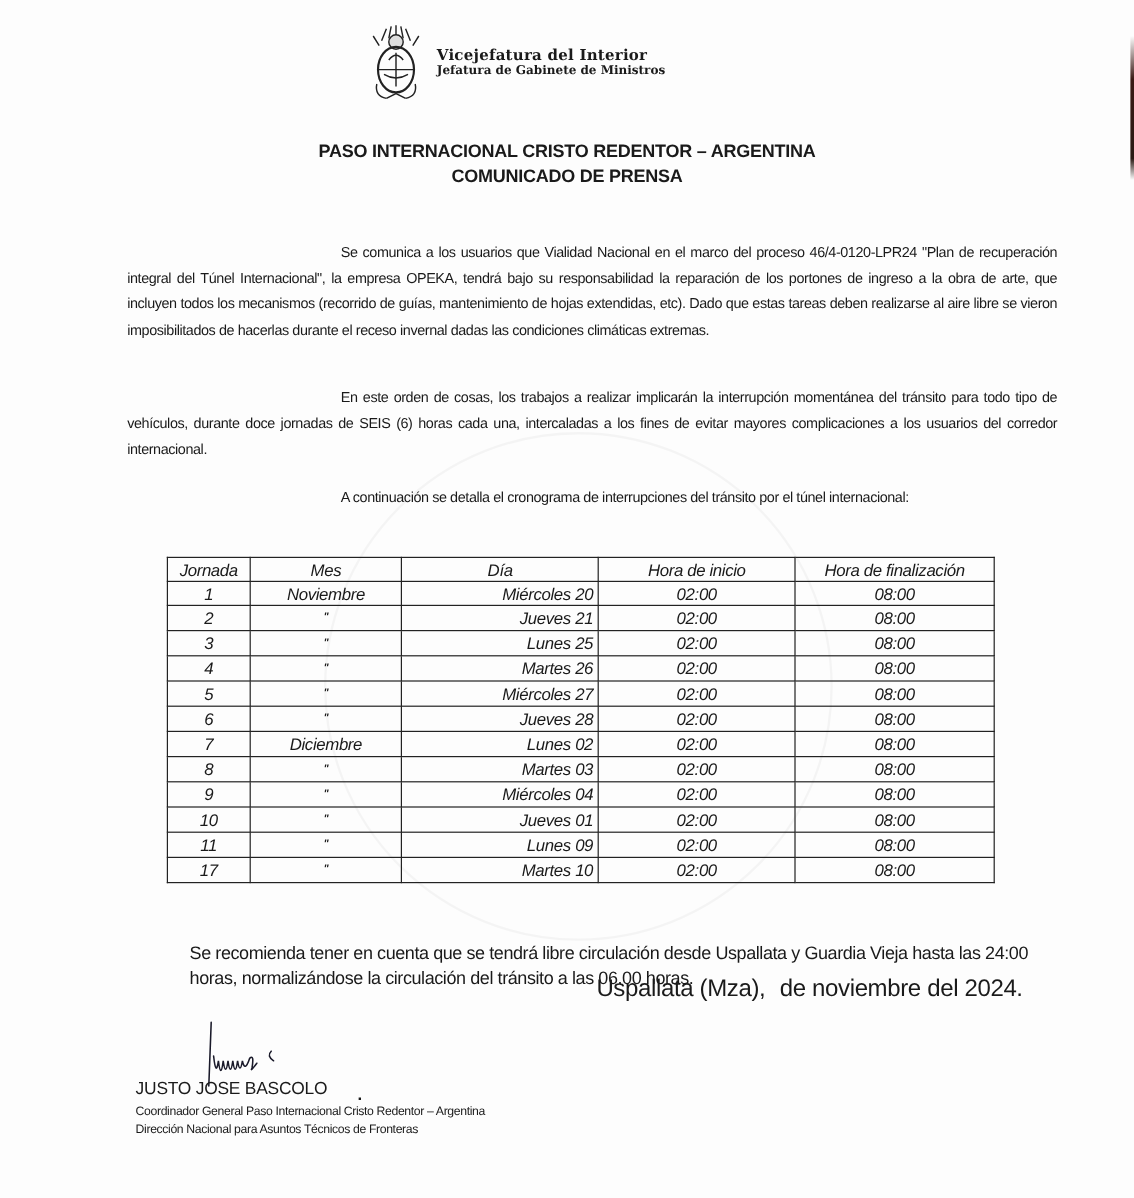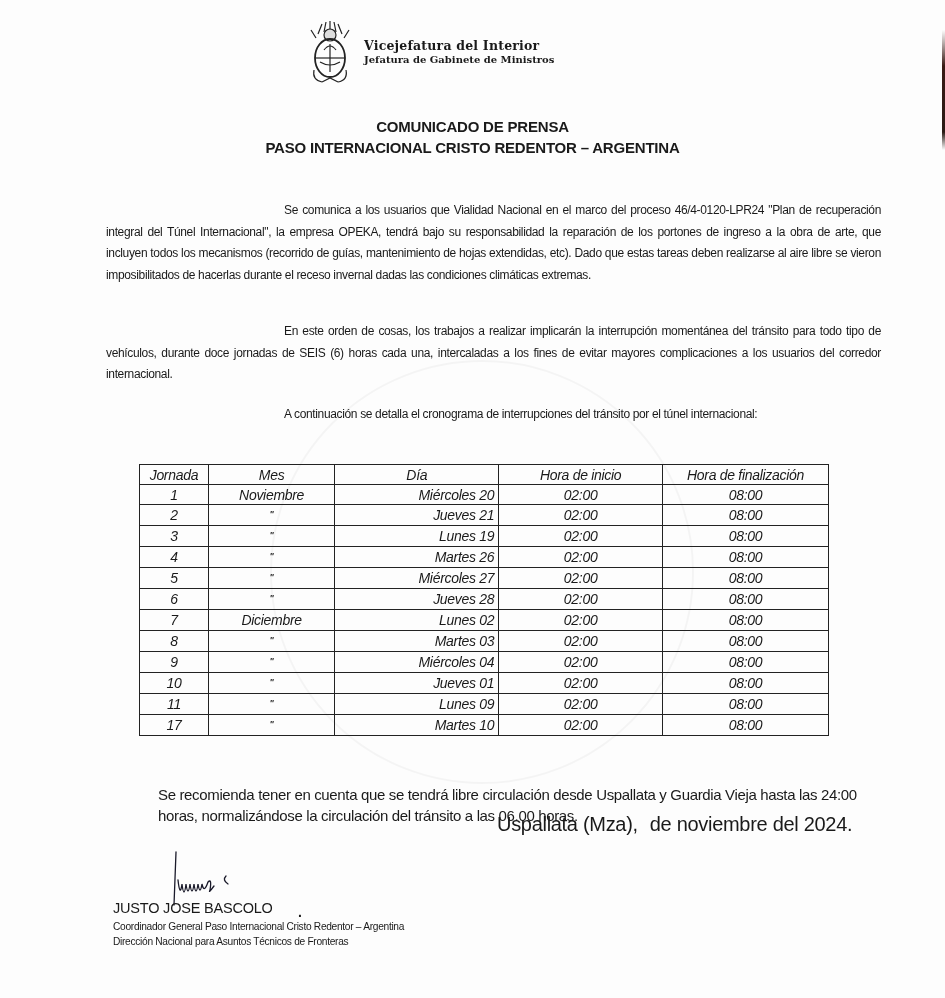--- a/index.html
+++ b/index.html
@@ -79,22 +79,22 @@
       <path d="M14 62 L22 58 L30 62"></path>
     </g>
   </svg>
   <div class="header-text">
     <div class="header-title">Vicejefatura del Interior</div>
     <div class="header-sub">Jefatura de Gabinete de Ministros</div>
   </div>
 </div>
 
 <div class="title-block">
+  <div>PASO INTERNACIONAL CRISTO REDENTOR – ARGENTINA</div>
   <div>COMUNICADO DE PRENSA</div>
-  <div>PASO INTERNACIONAL CRISTO REDENTOR – ARGENTINA</div>
 </div>
 
 <div class="para p1"><span class="indent"></span><span>Se comunica a los usuarios que Vialidad Nacional en el marco del proceso 46/4-0120-LPR24 "Plan de recuperación integral del Túnel Internacional", la empresa OPEKA, tendrá bajo su responsabilidad la reparación de los portones de ingreso a la obra de arte, que incluyen todos los mecanismos (recorrido de guías, mantenimiento de hojas extendidas, etc). Dado que estas tareas deben realizarse al aire libre se vieron imposibilitados de hacerlas durante el receso invernal dadas las condiciones climáticas extremas.</span></div>
 <div class="para p2"><span class="indent"></span><span>En este orden de cosas, los trabajos a realizar implicarán la interrupción momentánea del tránsito para todo tipo de vehículos, durante doce jornadas de SEIS (6) horas cada una, intercaladas a los fines de evitar mayores complicaciones a los usuarios del corredor internacional.</span></div>
 <div class="para p3"><span class="indent"></span><span>A continuación se detalla el cronograma de interrupciones del tránsito por el túnel internacional:</span></div>
 
 <table class="sched">
   <thead>
     <tr>
       <th class="c-jor">Jornada</th>
@@ -115,21 +115,21 @@
       <tr>
         <td class="c-jor"><span>2</span></td>
         <td class="c-mes"><span class="ditto">"</span></td>
         <td class="c-dia"><span>Jueves 21</span></td>
         <td class="c-ini"><span>02:00</span></td>
         <td class="c-fin"><span>08:00</span></td>
       </tr>
       <tr>
         <td class="c-jor"><span>3</span></td>
         <td class="c-mes"><span class="ditto">"</span></td>
-        <td class="c-dia"><span>Lunes 19</span></td>
+        <td class="c-dia"><span>Lunes 25</span></td>
         <td class="c-ini"><span>02:00</span></td>
         <td class="c-fin"><span>08:00</span></td>
       </tr>
       <tr>
         <td class="c-jor"><span>4</span></td>
         <td class="c-mes"><span class="ditto">"</span></td>
         <td class="c-dia"><span>Martes 26</span></td>
         <td class="c-ini"><span>02:00</span></td>
         <td class="c-fin"><span>08:00</span></td>
       </tr>

